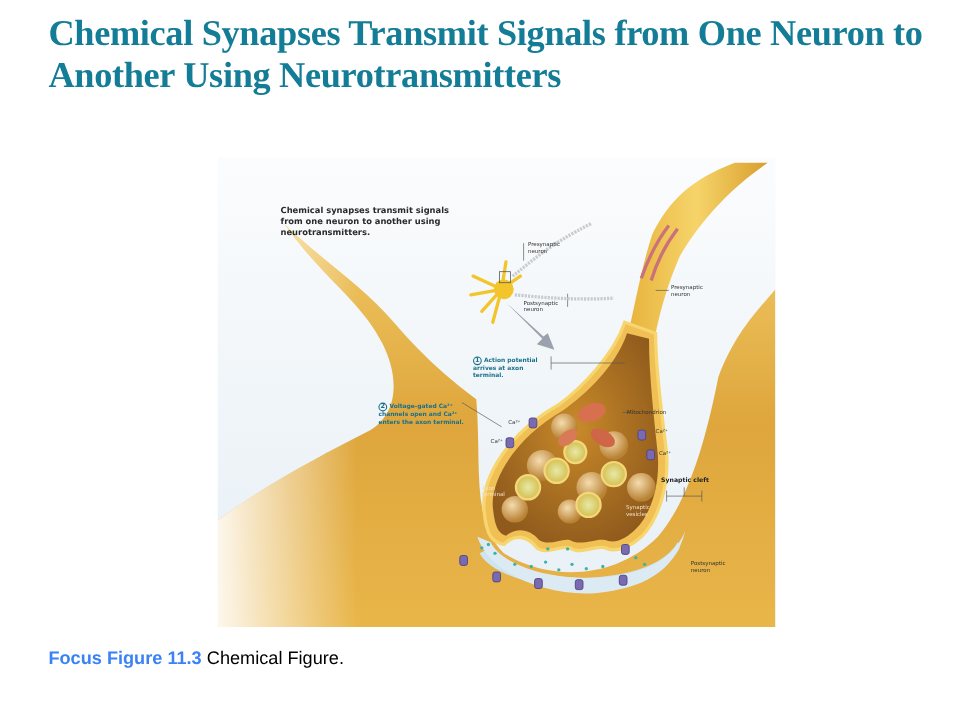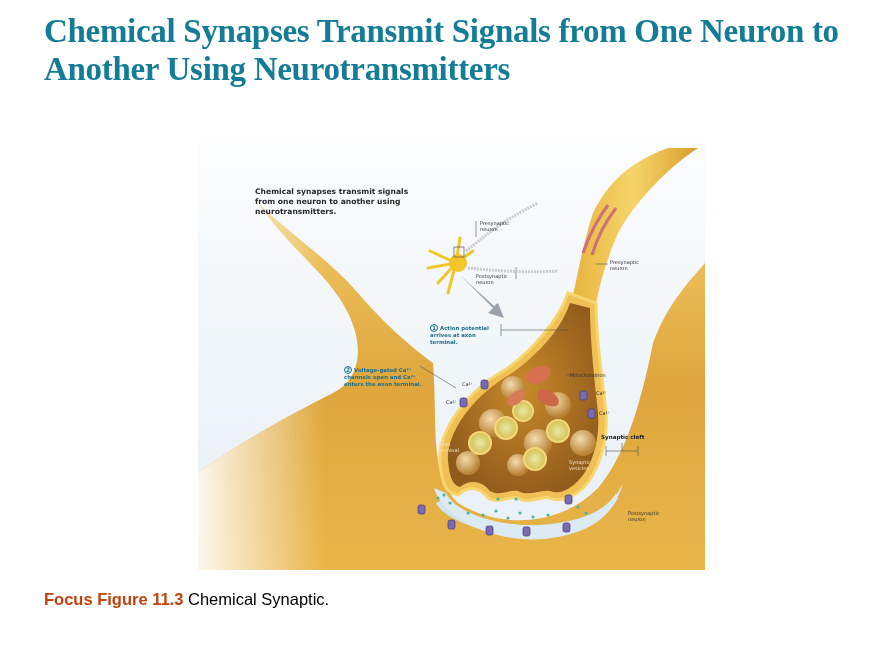--- a/index.html
+++ b/index.html
@@ -20,21 +20,21 @@
   .fig-text { position: absolute; font-family: "DejaVu Sans", sans-serif; color: #333; }
   .intro-text { left: 57px; top: 44px; font-size: 7.6px; line-height: 10px; font-weight: bold; color: #2a2a2a; width: 170px; }
   .lbl { font-size: 5px; line-height: 6px; color: #333; }
   .step { font-size: 5.4px; line-height: 6.6px; color: #1b6f8a; font-weight: bold; }
   .step .num { display:inline-block; width:8px; height:8px; border:1px solid #1b6f8a; border-radius:50%; text-align:center; line-height:6px; font-size:6px; margin-right:2px; }
   .cleft { font-size: 5.6px; font-weight: bold; color: #222; }
   .caption {
     position: absolute; left: 44px; top: 589px; font-size: 16.5px; line-height: 20px;
     font-family: "Liberation Sans", sans-serif; color: #000;
   }
-  .caption .fig-label { color: #c2410c; font-weight: bold; }
+  .caption .fig-label { color: #3b82f6; font-weight: bold; }
 </style>
 </head>
 <body>
 
 <div class="slide-title">Chemical Synapses Transmit Signals from One Neuron to Another Using Neurotransmitters</div>
 
 <div class="figure">
   <svg width="507" height="427" viewBox="0 0 507 427">
     <defs>
       <linearGradient id="gold" x1="0" y1="0" x2="0" y2="1">
@@ -173,14 +173,14 @@
 
   <div class="fig-text step" style="left:232px;top:181px;width:72px;">
     <span class="num">1</span><span>Action potential arrives at axon terminal.</span>
   </div>
   <div class="fig-text step" style="left:146px;top:223px;width:82px;">
     <span class="num">2</span><span>Voltage-gated Ca²⁺ channels open and Ca²⁺ enters the axon terminal.</span>
   </div>
 </div>
 
 <div class="caption">
-  <span class="fig-label">Focus Figure 11.3</span><span> Chemical Synaptic.</span>
+  <span class="fig-label">Focus Figure 11.3</span><span> Chemical Figure.</span>
 </div>
 
 </body></html>

